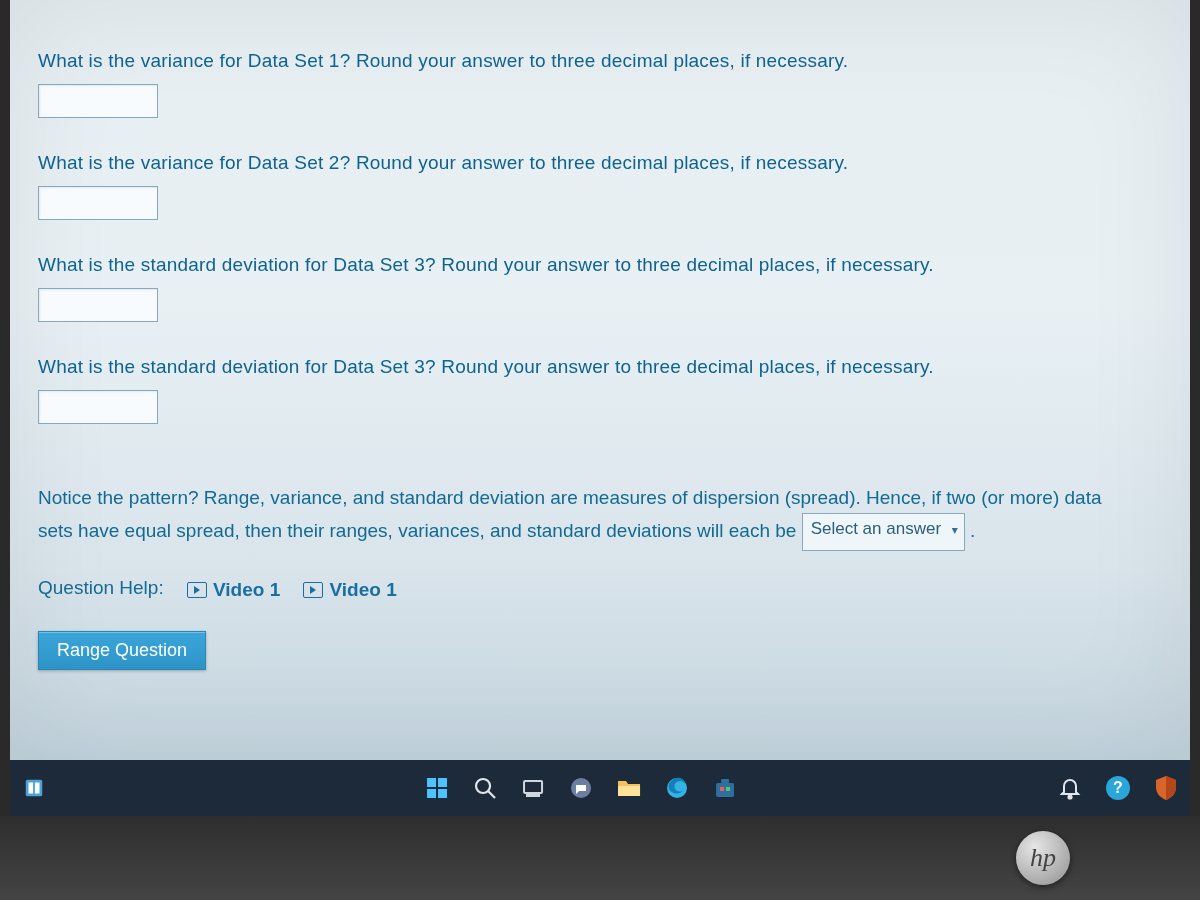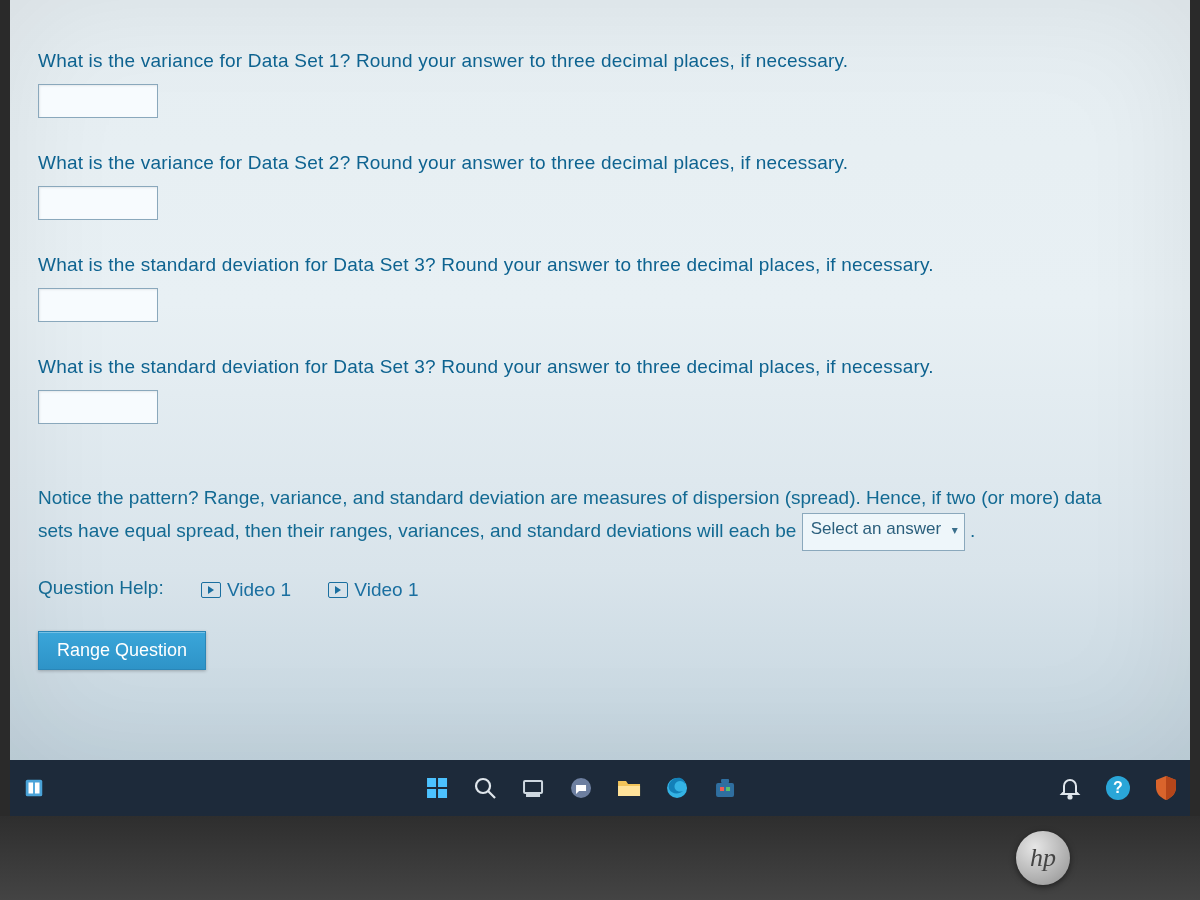--- a/index.html
+++ b/index.html
@@ -72,24 +72,25 @@
     color: #3a6f8c;
   }
   .help-row {
     margin-top: 26px;
     font-size: 19px;
     color: #156b94;
   }
   .video-link {
     display: inline-flex;
     align-items: center;
-    margin-left: 32px;
+    margin-left: 18px;
     color: #1a6fa0;
     cursor: pointer;
     gap: 6px;
+    font-weight: bold;
   }
   .video-icon-box {
     display: inline-flex;
     align-items: center;
     justify-content: center;
     width: 18px;
     height: 14px;
     border: 1px solid #1a6fa0;
     border-radius: 2px;
   }

